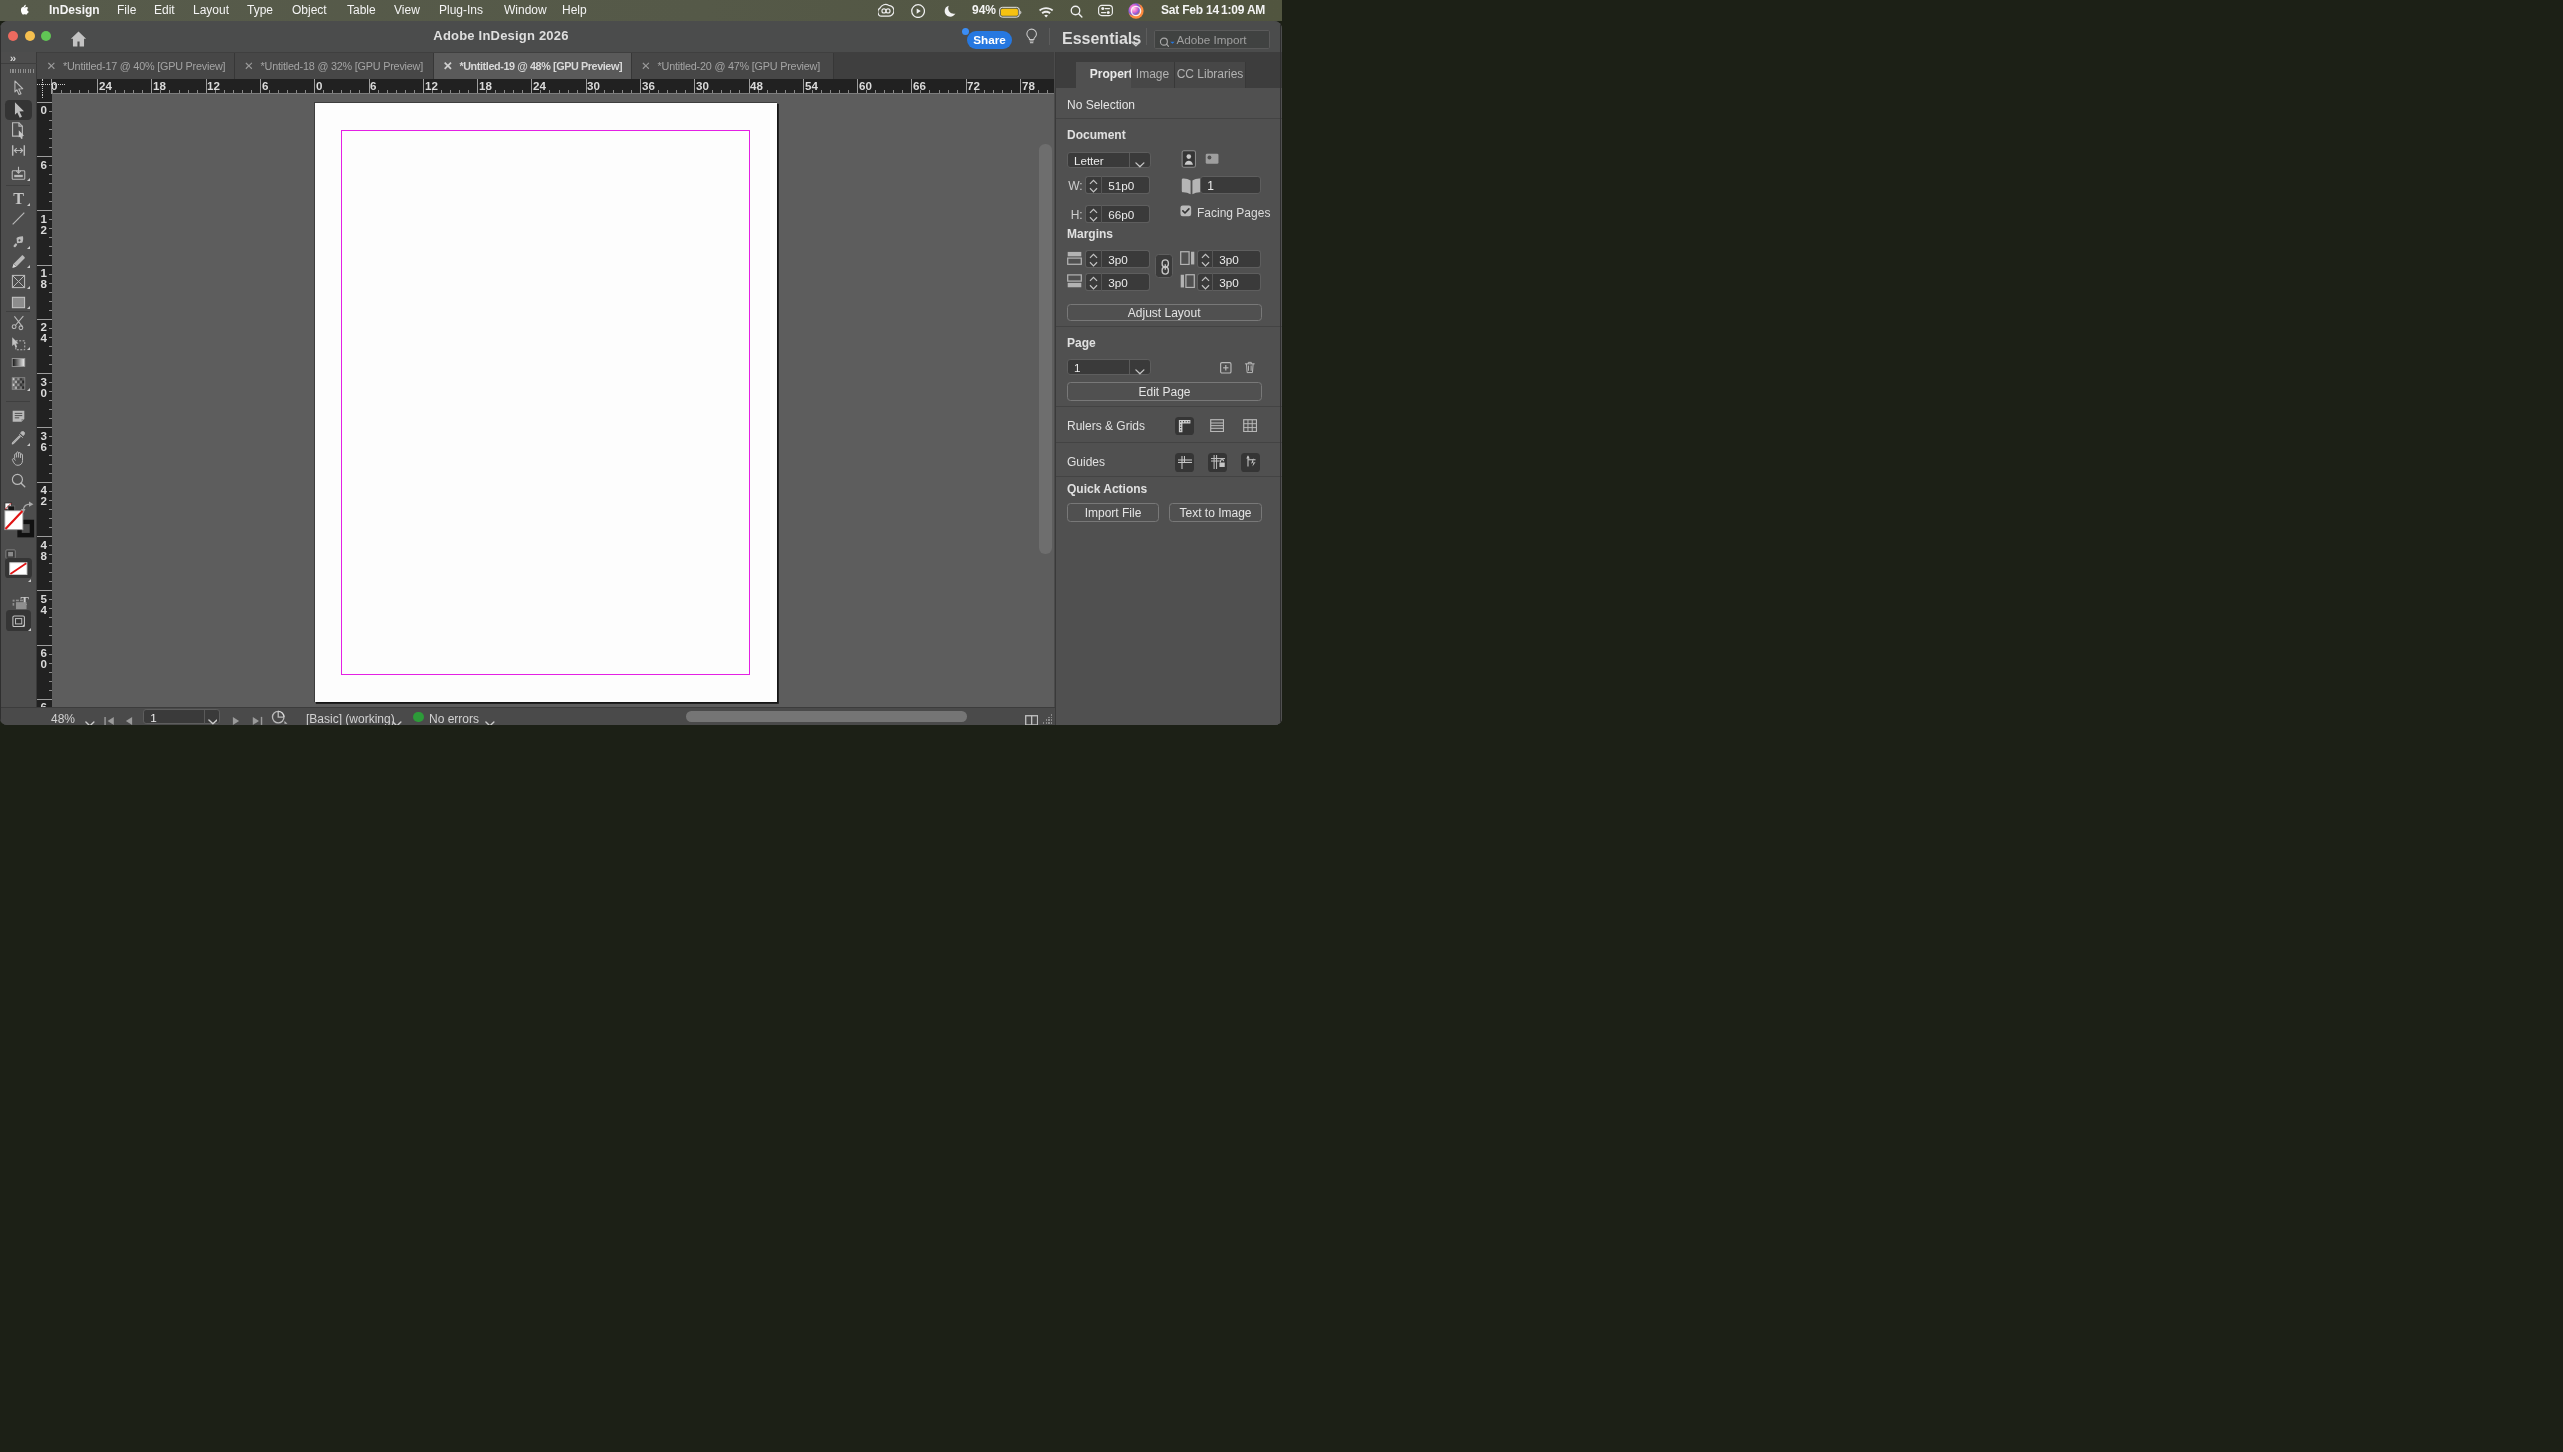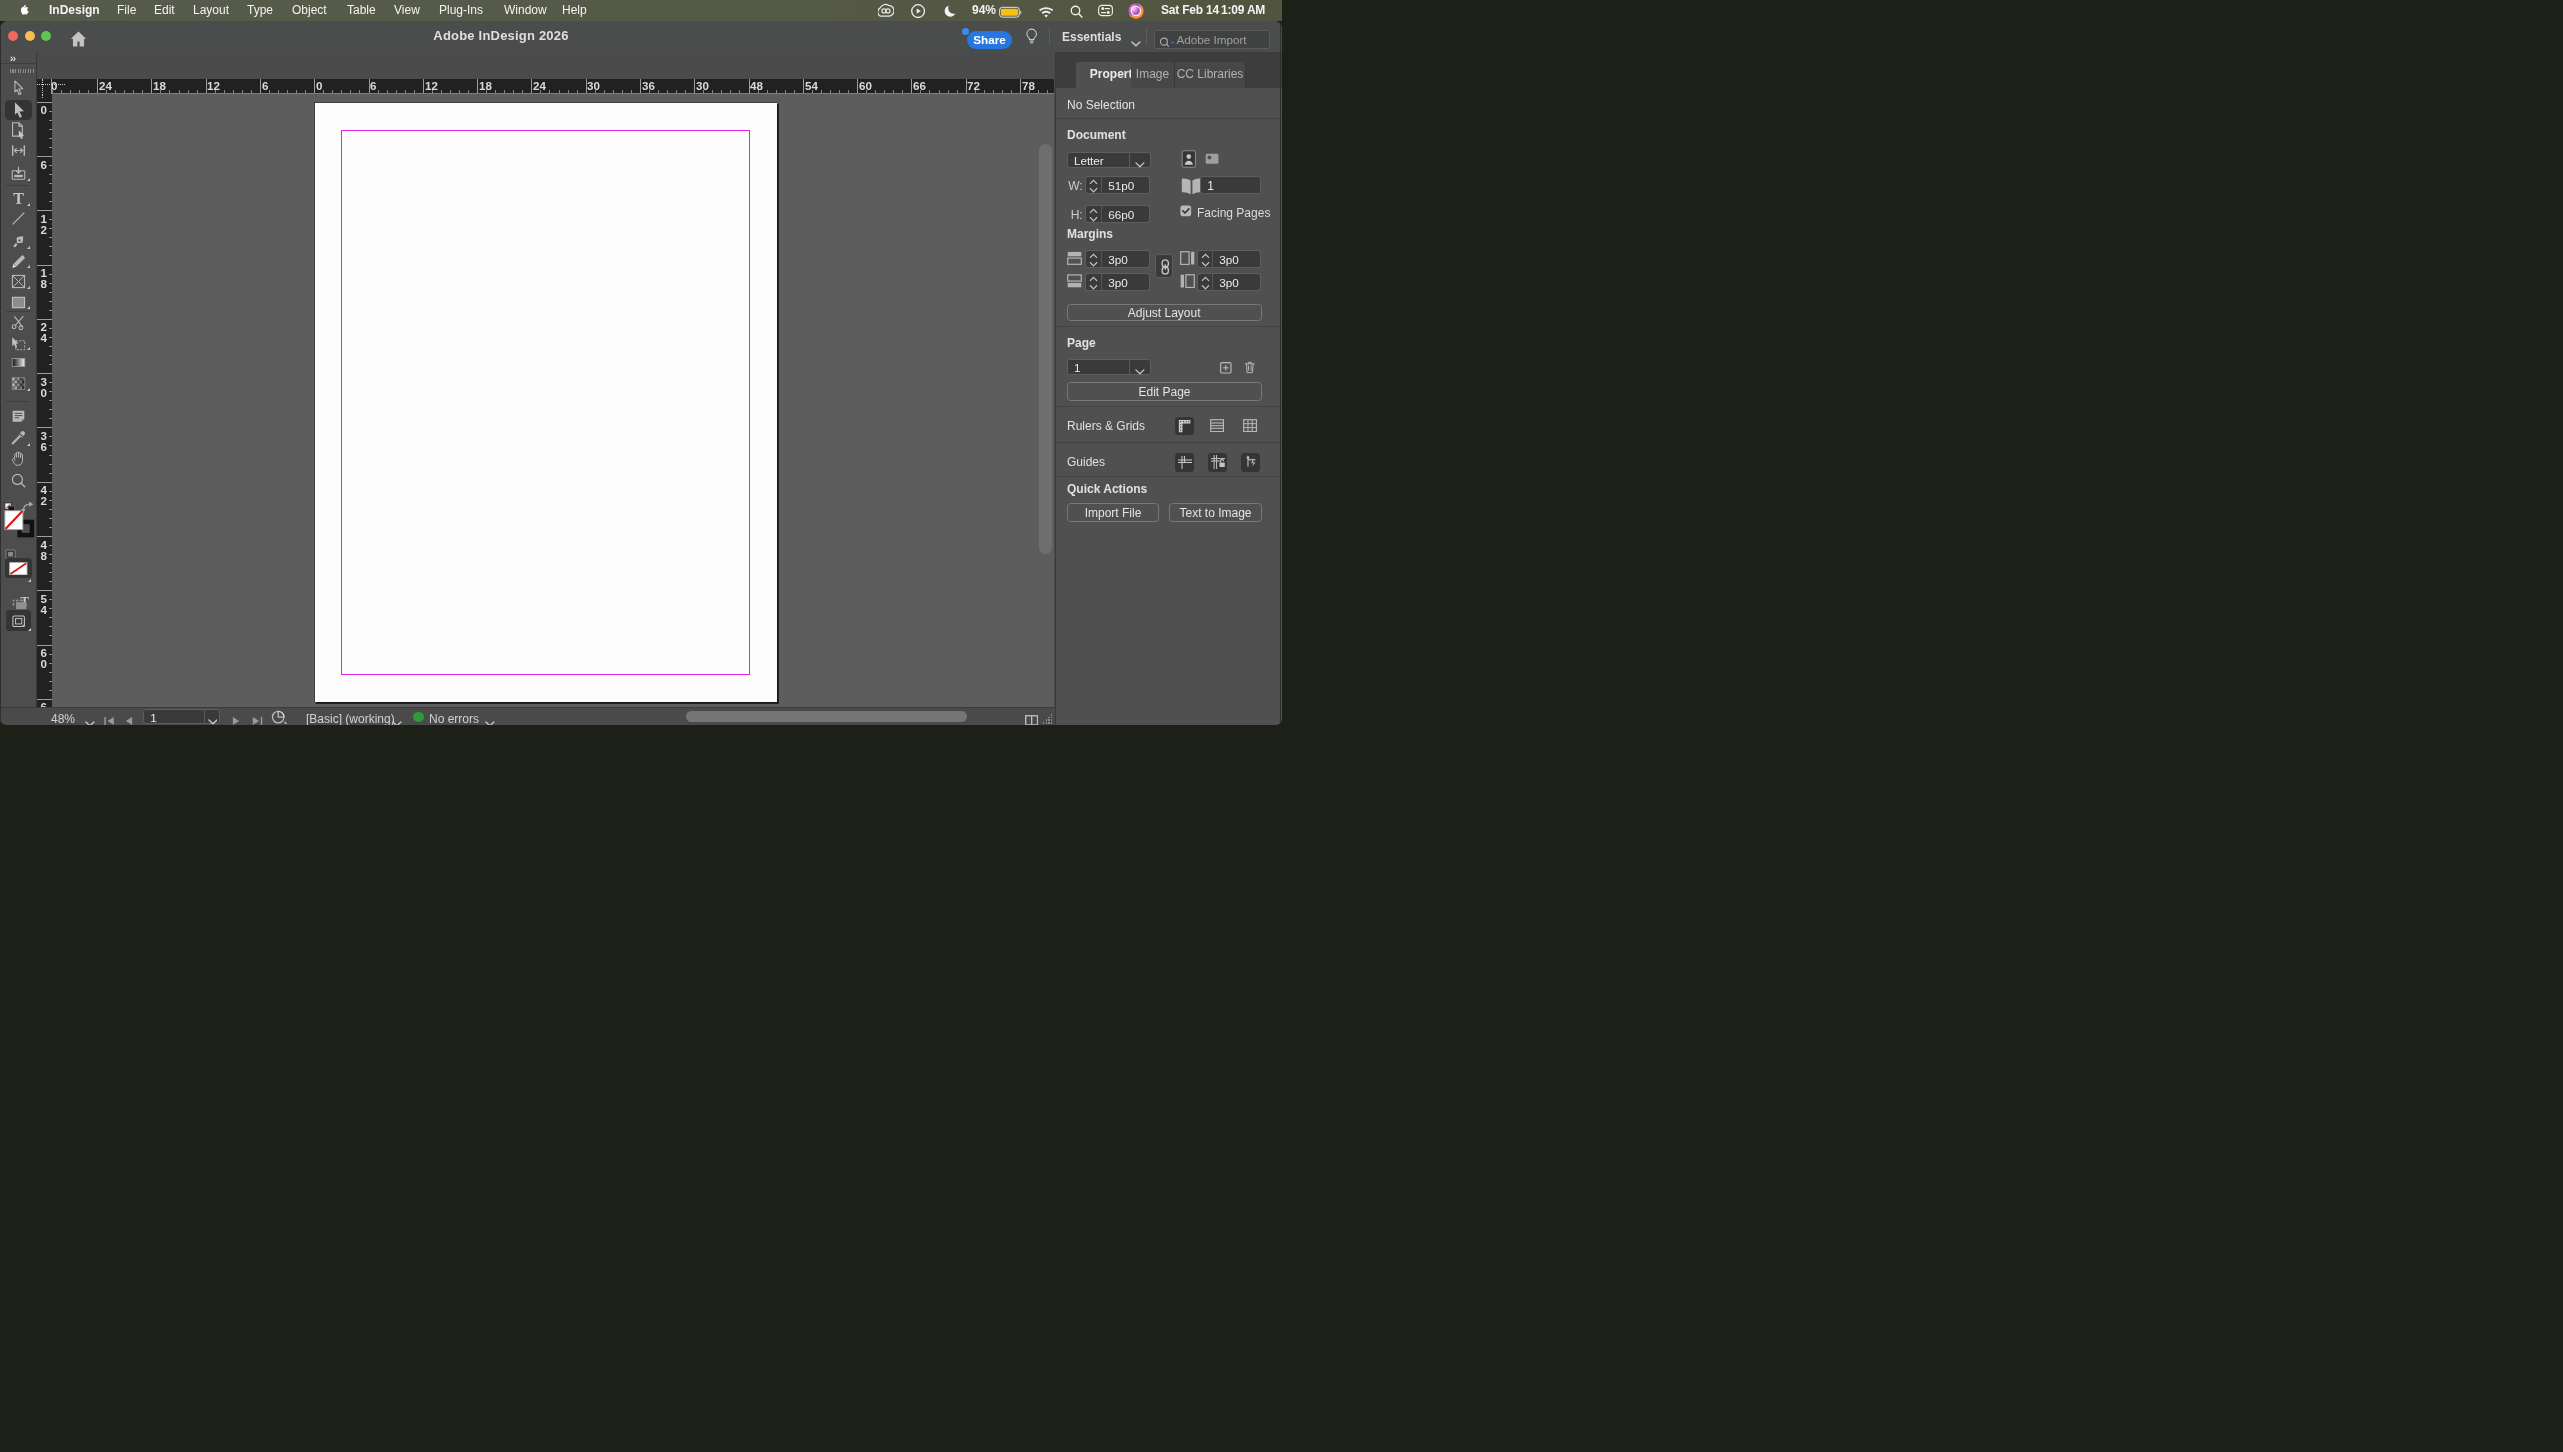--- a/index.html
+++ b/index.html
@@ -122,33 +122,39 @@
         </svg></div>
       <div id="ttl">Adobe InDesign 2026</div>
       <div class="abs" style="left:967px;top:10.2px;width:45px;height:17.4px;background:#2678e0;border-radius:9px;color:#fff;font-size:11.7px;font-weight:700;text-align:center;line-height:17.4px">Share</div>
       <div class="abs" style="left:962px;top:6.7px;width:7.1px;height:7.1px;background:#3b8df5;border-radius:50%"></div>
       <div class="abs" style="left:1025px;top:7.1px"><svg width="13.3" height="17" viewBox="0 0 15 19" style="">
           <path d="M7.5 1.2c-3 0-5.4 2.4-5.4 5.4 0 1.7.8 3.2 2 4.2.5.4.9 1 .9 1.7v.4h5v-.4c0-.7.4-1.3.9-1.7 1.2-1 2-2.5 2-4.2 0-3-2.4-5.4-5.4-5.4z" fill="none" stroke="#c9c9c9" stroke-width="1.2"></path>
           <rect x="5.2" y="13.9" width="4.6" height="1.2" fill="#c9c9c9"></rect>
           <rect x="5.6" y="15.9" width="3.8" height="1.2" fill="#c9c9c9"></rect>
         </svg></div>
       <div class="abs" style="left:1049px;top:7.1px;width:0.9px;height:17px;background:#5d5d5d"></div>
-      <div class="abs" style="left:1062px;top:8.5px;color:#dedede;font-size:12px;font-weight:700">Essentials</div>
+      <div class="abs" style="left:1062px;top:8.5px;color:#dedede;font-size:16px;font-weight:700">Essentials</div>
       <div class="abs" style="left:1131px;top:13px"><svg width="9.8" height="6.2" viewBox="0 0 11 7" style="">
           <path d="M1 1.2 5.5 5.5 10 1.2" fill="none" stroke="#c9c9c9" stroke-width="1.6" stroke-linecap="round" stroke-linejoin="round"></path>
         </svg></div>
       <div class="abs" style="left:1146px;top:7.1px;width:0.9px;height:17px;background:#5d5d5d"></div>
       <div class="abs" style="left:1154px;top:9px;width:116px;height:18.7px;background:#404241;border:0.9px solid #5a5a5a;border-radius:1.8px">
         <span style="position:absolute;left:4.4px;top:4px"><svg width="18" height="10.7" viewBox="0 0 20 12" style="">
             <circle cx="5.4" cy="5.2" r="3.9" fill="none" stroke="#a9a9a9" stroke-width="1.3"></circle>
             <line x1="8.3" y1="8.1" x2="10.6" y2="10.6" stroke="#a9a9a9" stroke-width="1.3" stroke-linecap="round"></line>
             <path d="M12.5 5.2 15 7.7 17.5 5.2z" fill="#2678e0"></path>
           </svg></span>
         <span style="position:absolute;left:21.4px;top:2.2px;color:#9f9f9f;font-size:11.7px;line-height:14.2px">Adobe Import</span>
       </div>
+    </div>
+    <div id="tabstrip">
+      <div class="tab" style="left:0.4px;width:198px"><span class="x">✕</span>*Untitled-17 @ 40% [GPU Preview]</div>
+      <div class="tab" style="left:198px;width:199px"><span class="x">✕</span>*Untitled-18 @ 32% [GPU Preview]</div>
+      <div class="tab on" style="left:397px;width:198px"><span class="x">✕</span>*Untitled-19 @ 48% [GPU Preview]</div>
+      <div class="tab" style="left:595px;width:202px"><span class="x">✕</span>*Untitled-20 @ 47% [GPU Preview]</div>
     </div>
     <div id="toolcol">
       <div id="toolhead">
         <span style="position:absolute;left:9.8px;top:-0.9px;font-size:11.6px;letter-spacing:-1.3px;color:#d2d2d2;font-weight:700">»</span>
       </div>
       <div class="abs" style="left:0;top:17px;width:37px;height:4.4px">
         <i style="position:absolute;left:9.8px;top:0;width:1.2px;height:4.4px;background:#8f8f8f"></i>
         <i style="position:absolute;left:12.4px;top:0;width:1.2px;height:4.4px;background:#8f8f8f"></i>
         <i style="position:absolute;left:15px;top:0;width:1.2px;height:4.4px;background:#8f8f8f"></i>
         <i style="position:absolute;left:17.5px;top:0;width:1.2px;height:4.4px;background:#8f8f8f"></i>

